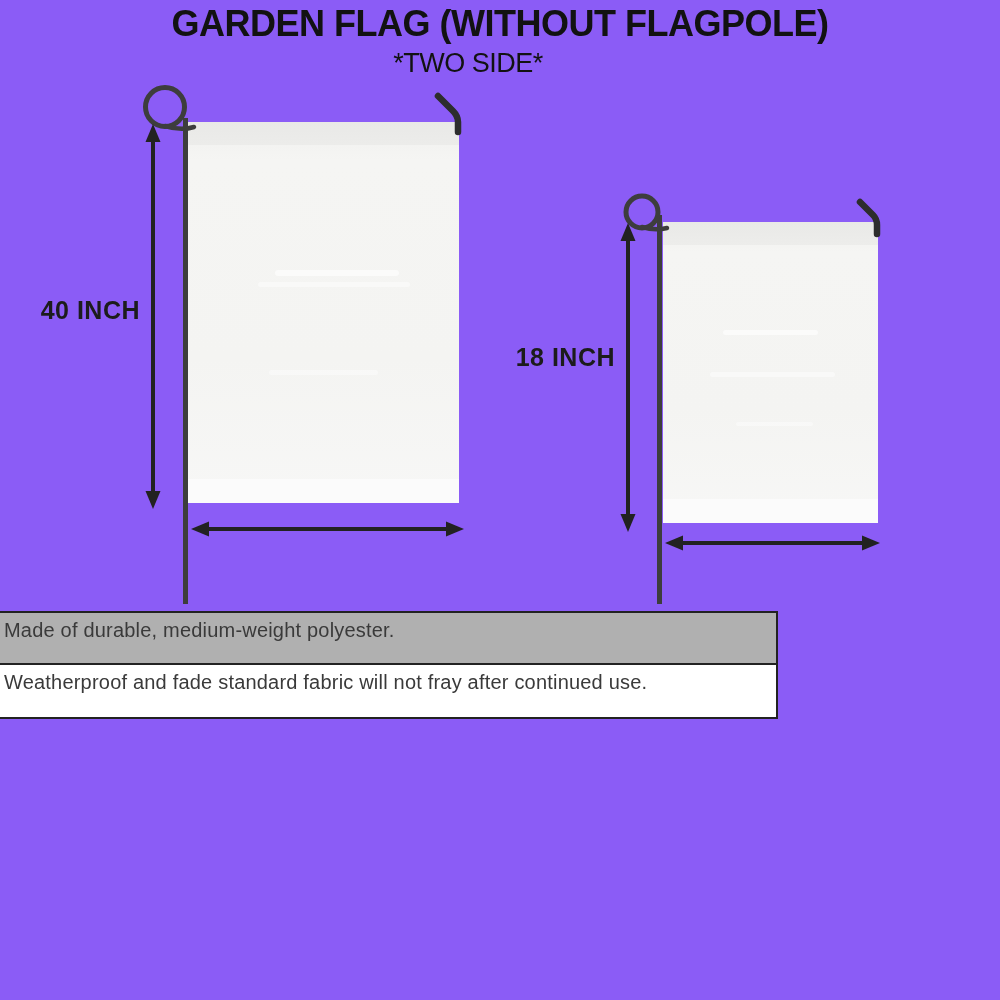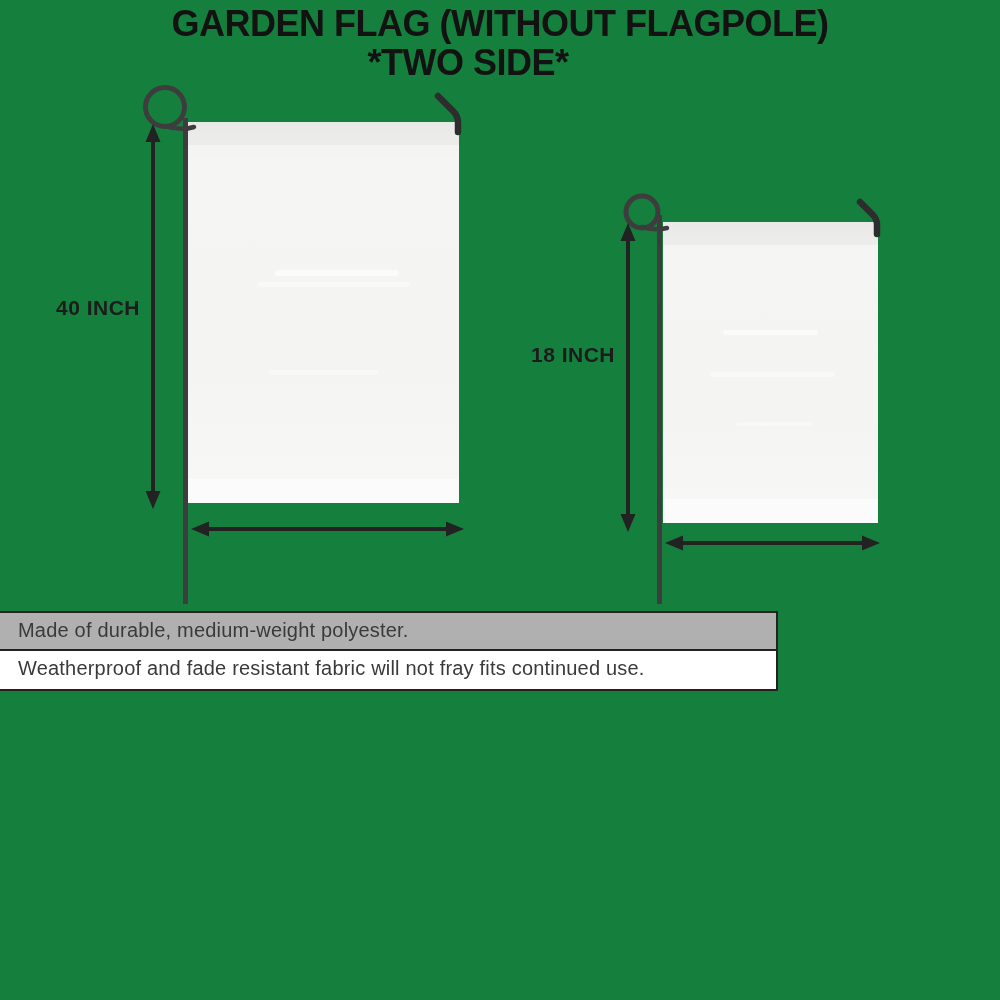--- a/index.html
+++ b/index.html
@@ -1,29 +1,29 @@
 <!DOCTYPE html>
 <html><head>
 <meta charset="utf-8">
 <style>
   html,body{margin:0;padding:0;background:#ffffff;}
   .page{
     position:relative;width:1000px;height:1000px;overflow:hidden;
-    background:#15803d;
+    background:#8b5cf6;
     font-family:"Liberation Sans","DejaVu Sans",sans-serif;
   }
 
   
   .title-block{position:absolute;top:4px;left:0;width:1000px;text-align:center;color:#111;}
   .title-line1{
     margin:0;font-size:36px;line-height:40px;font-weight:bold;
     letter-spacing:-0.5px;color:#121212;
   }
   .title-line2{
-    margin:0 64px 0 0;font-size:36px;line-height:38px;font-weight:bold;
+    margin:0 64px 0 0;font-size:27px;line-height:38px;font-weight:normal;
     letter-spacing:-0.5px;color:#121212;
   }
 
   
   .flag{
     position:absolute;
     background:linear-gradient(180deg,#f0f0ee 0%,#f5f5f3 10%,#f4f4f2 62%,#f7f7f6 100%);
   }
   .flag-large{left:188px;top:122px;width:271px;height:381px;}
   .flag-small{left:663px;top:222px;width:215px;height:301px;}
@@ -35,36 +35,36 @@
   .flag-large .f3{top:248px;left:30%;width:40%;height:5px;background:rgba(255,255,255,0.4);}
   .flag-small .f1{top:108px;left:28%;width:44%;height:5px;}
   .flag-small .f2{top:150px;left:22%;width:58%;height:5px;background:rgba(255,255,255,0.45);}
   .flag-small .f3{top:200px;left:34%;width:36%;height:4px;background:rgba(255,255,255,0.4);}
 
   
   .lineart{position:absolute;top:0;left:0;width:1000px;height:1000px;pointer-events:none;}
 
   
   .dim{
-    position:absolute;font-weight:bold;font-size:21px;color:#1c1c1c;
+    position:absolute;font-weight:bold;font-size:25px;color:#1c1c1c;
     letter-spacing:0.5px;white-space:nowrap;
   }
   .dim-40{left:38px;top:296px;width:102px;text-align:right;}
   .dim-18{left:513px;top:343px;width:102px;text-align:right;}
   .dim-28{left:221px;top:534px;width:200px;text-align:center;}
   .dim-12{left:672px;top:548px;width:200px;text-align:center;}
 
   
   .features{
     position:absolute;left:-2px;top:611px;width:780px;
     border:2px solid #222;box-sizing:border-box;background:#fff;
   }
   .feature-row{
-    height:38px;box-sizing:border-box;border-bottom:2px solid #222;
-    padding:5px 6px 0 18px;font-size:20px;line-height:25px;color:#3a3a3a;
+    height:52px;box-sizing:border-box;border-bottom:2px solid #222;
+    padding:5px 6px 0 4px;font-size:20px;line-height:25px;color:#3a3a3a;
     letter-spacing:0.2px;
   }
   .feature-row:last-child{border-bottom:none;}
   .feature-row.shaded{background:#b0b0b0;}
   .feature-row.plain{background:#ffffff;}
 </style>
 </head>
 <body>
 
 <div class="page">
@@ -135,16 +135,16 @@
       <polygon points="665,543 683,535.5 683,550.5" fill="#222"></polygon>
       <polygon points="880,543 862,535.5 862,550.5" fill="#222"></polygon>
     </g>
   </svg>
 
   <div class="dim dim-40">40 INCH</div>
   <div class="dim dim-18">18 INCH</div>
 
   <div class="features">
     <div class="feature-row shaded">Made of durable, medium-weight polyester.</div>
-    <div class="feature-row plain">Weatherproof and fade resistant fabric will not fray fits continued use.</div>
+    <div class="feature-row plain">Weatherproof and fade standard fabric will not fray after continued use.</div>
   </div>
 
 </div>
 
 </body></html>

